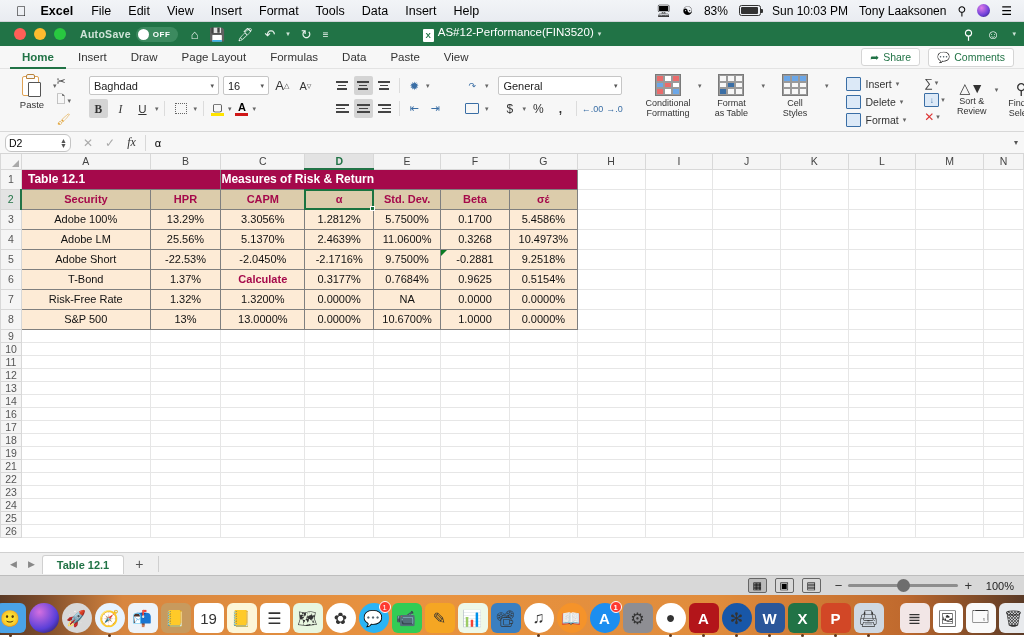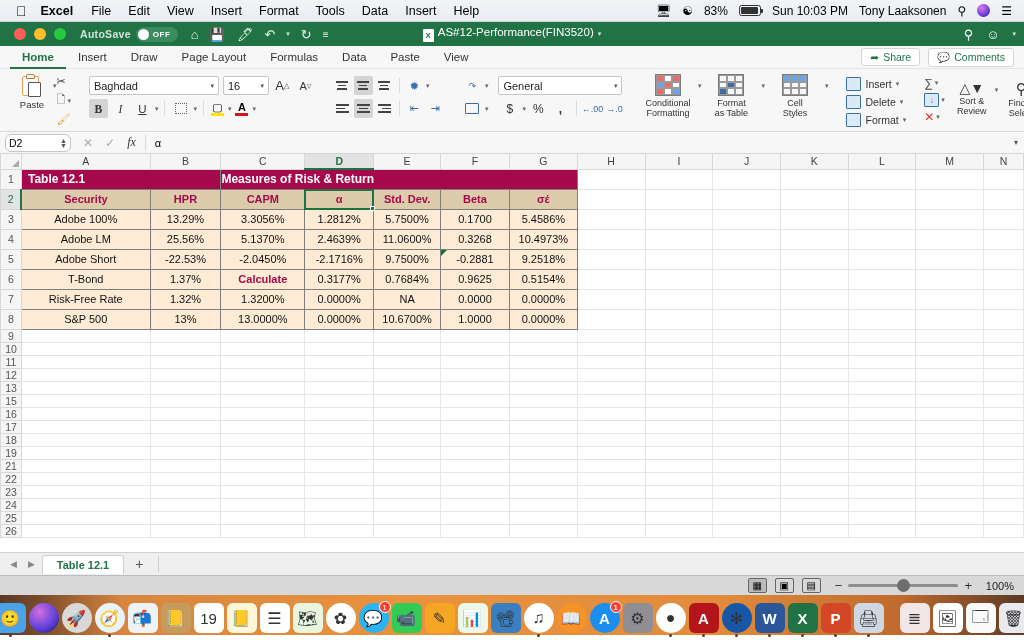--- a/index.html
+++ b/index.html
@@ -801,21 +801,21 @@
           <td class="cell"></td>
           <td class="cell"></td>
           <td class="cell"></td>
           <td class="cell"></td>
           <td class="cell"></td>
           <td class="cell"></td>
           <td class="cell"></td>
           <td class="cell"></td>
         </tr>
     <tr>
-          <td class="rh">15</td>
+          <td class="rh">14</td>
           <td class="cell"></td>
           <td class="cell"></td>
           <td class="cell"></td>
           <td class="cell"></td>
           <td class="cell"></td>
           <td class="cell"></td>
           <td class="cell"></td>
           <td class="cell"></td>
           <td class="cell"></td>
           <td class="cell"></td>

